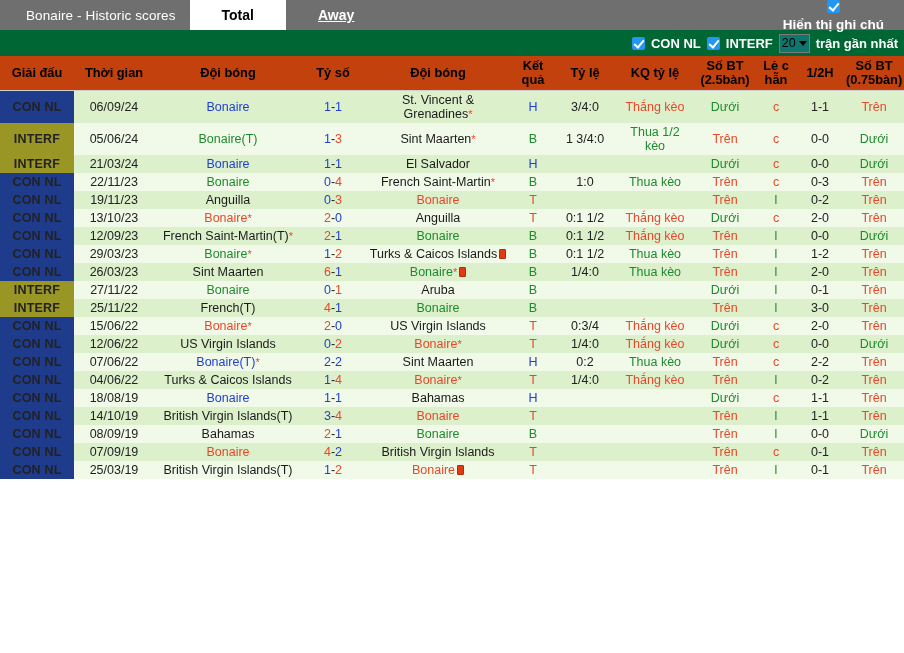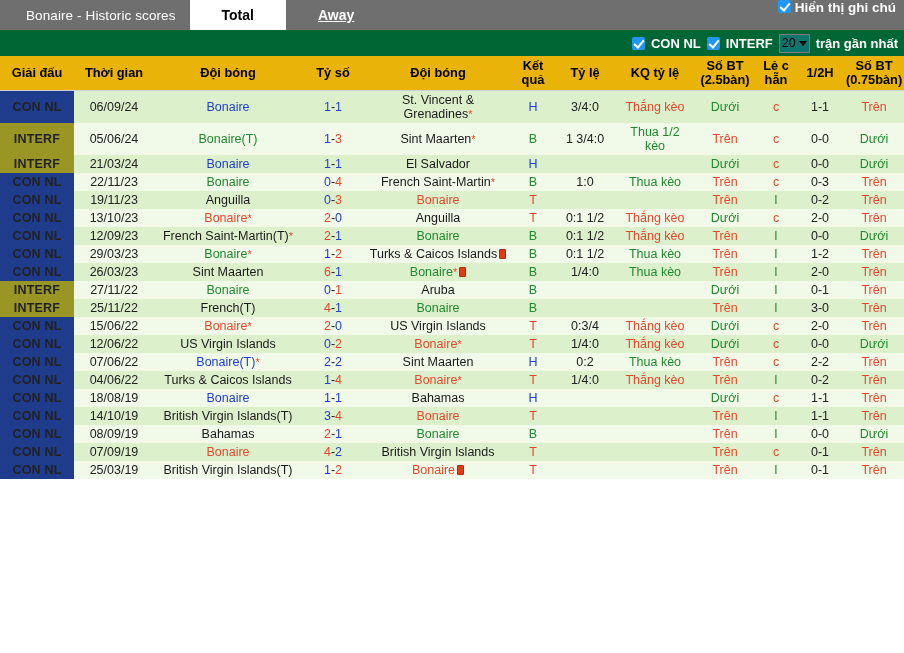--- a/index.html
+++ b/index.html
@@ -38,24 +38,25 @@
     white-space: nowrap;
     cursor: pointer;
   }
   .tab.active {
     background: #ffffff;
     color: #000000;
   }
   .tab.link { text-decoration: underline; }
   .topbar-right {
     margin-left: auto;
-    display: flex; 
-    padding-right: 8px;
+    display: flex; align-items: center;
+    padding-right: 20px;
     gap: 4px;
     white-space: nowrap;
+    flex-direction: column;
   }
   .topbar-right .lbl {
     color: #ffffff;
     font-size: 13.5px;
     font-weight: bold;
   }
 
   
   .cb {
     width: 13px; height: 13px;
@@ -115,21 +116,21 @@
   }
 
   
   table.scores {
     width: 904px;
     border-collapse: collapse;
     table-layout: fixed;
     font-size: 12.5px;
   }
   table.scores th {
-    background: #eab308;
+    background: #c2410c;
     color: #000000;
     font-weight: bold;
     font-size: 12.8px;
     padding: 3px 2px;
     line-height: 14px;
     vertical-align: middle;
     border-bottom: 1px solid #cfcfcf;
   }
   table.scores td {
     padding: 2px 3px;

